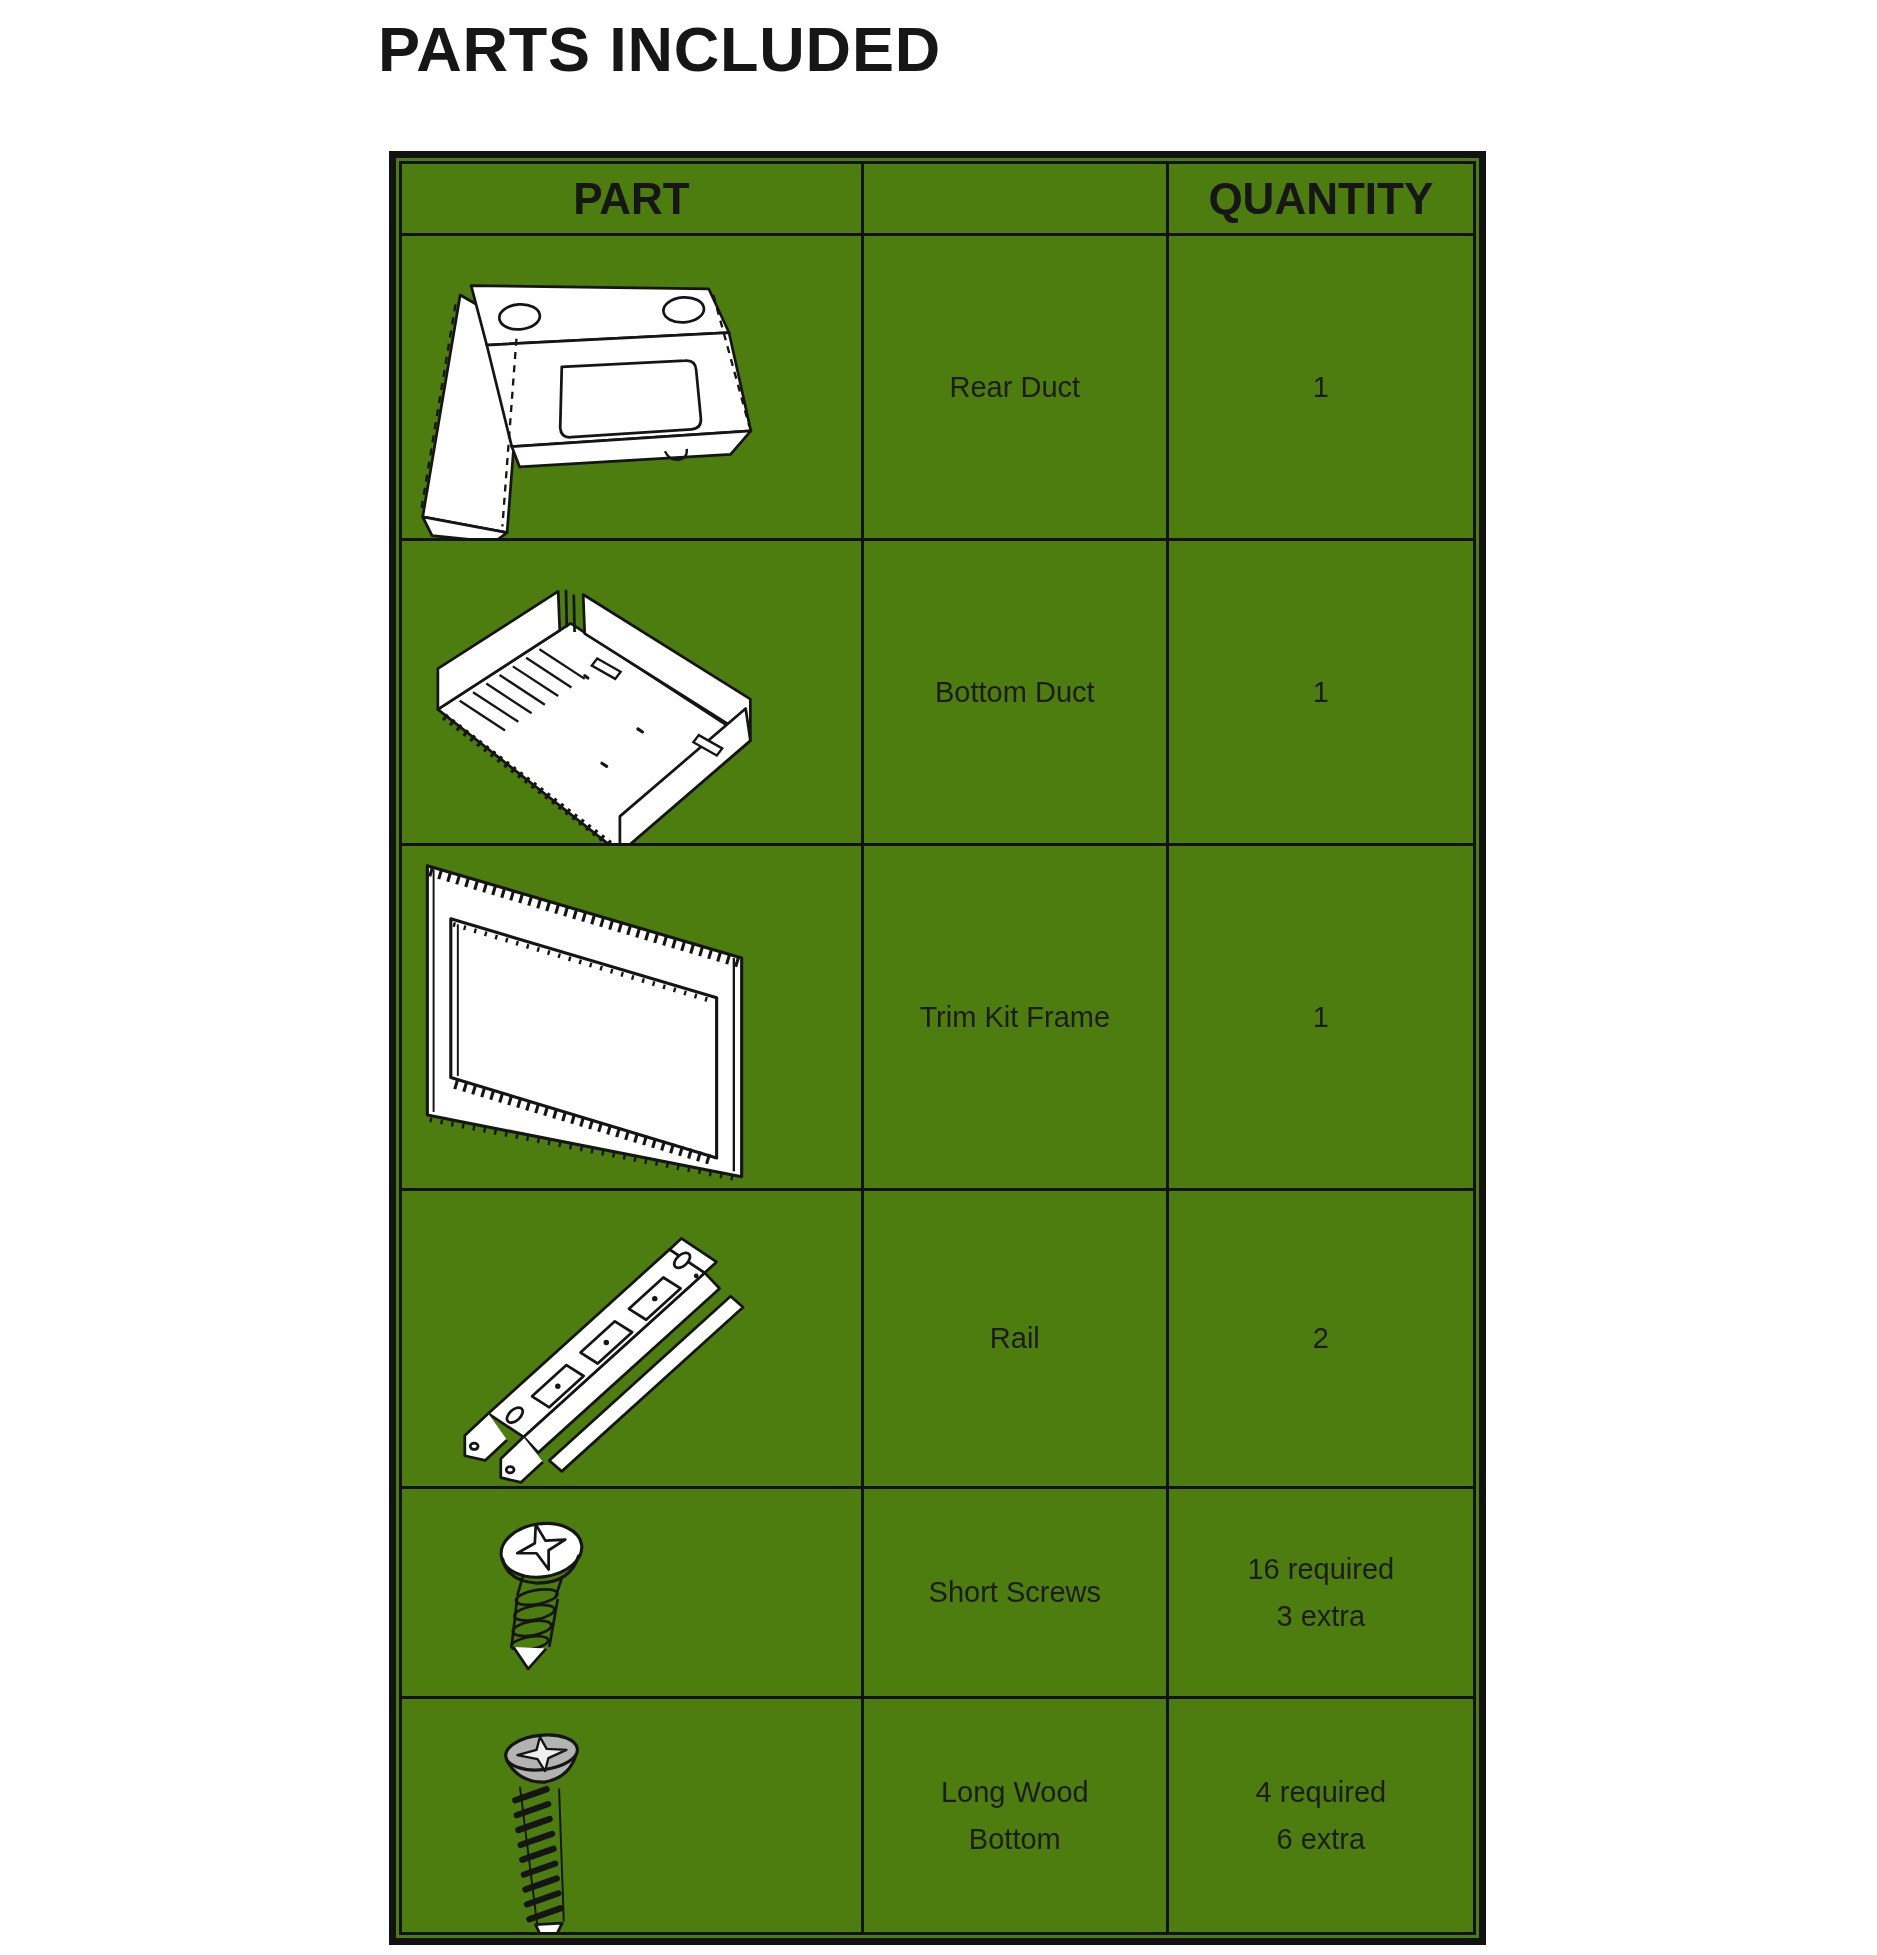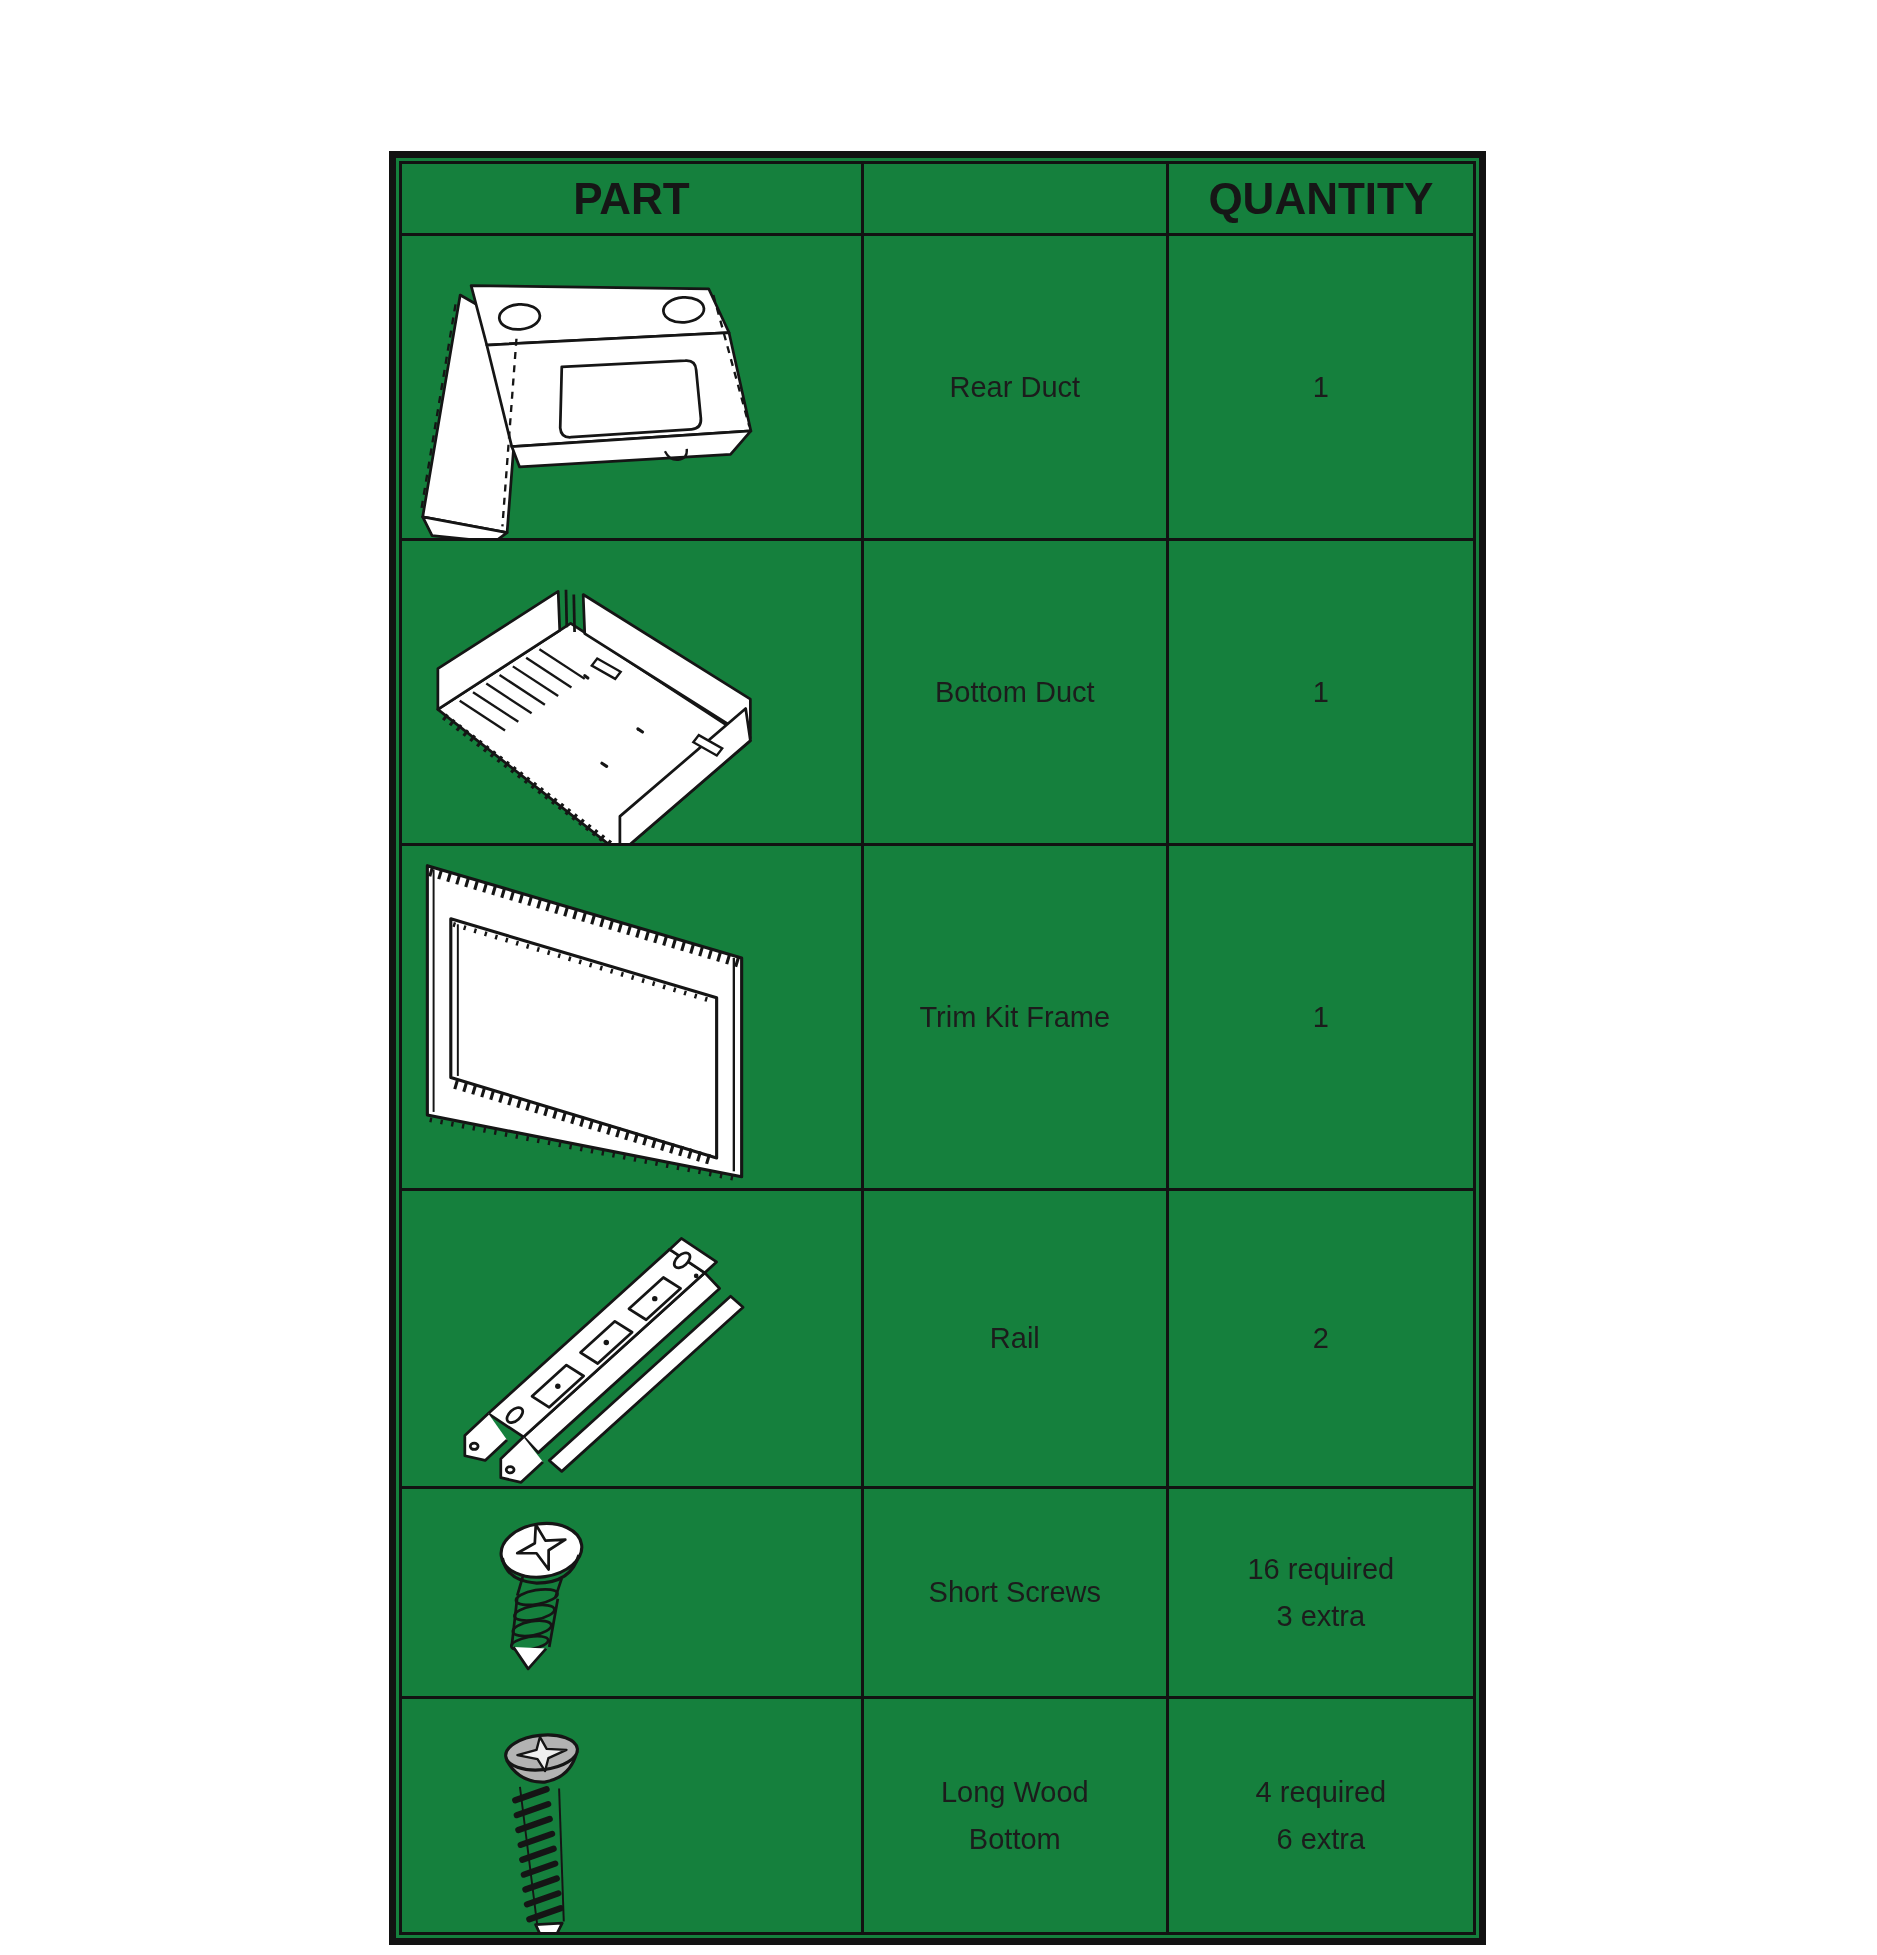--- a/index.html
+++ b/index.html
@@ -20,21 +20,21 @@
     color:#161616;
     white-space:nowrap;
   }
   .table-outer{
     position:absolute;
     left:389px;top:151px;
     width:1097px;height:1794px;
     border:7.8px solid #121212;
     padding:3.1px;
     box-sizing:border-box;
-    background:#15803d;
+    background:#4d7c0f;
   }
   table.parts{
     width:100%;height:100%;
     border-collapse:collapse;
     table-layout:fixed;
   }
   table.parts th, table.parts td{
     border:3.1px solid #121212;
     text-align:center;
     vertical-align:middle;
@@ -55,20 +55,21 @@
     position:relative;
   }
   td.part-cell svg{position:absolute;}
   .ln{display:block;}
 </style>
 </head>
 <body>
 
 <div class="page">
 
+  <div class="doc-title">PARTS INCLUDED</div>
 
   <div class="table-outer">
     <table class="parts">
       <colgroup>
         <col style="width:43%">
         <col style="width:28.4%">
         <col style="width:28.6%">
       </colgroup>
 
       <tbody>

